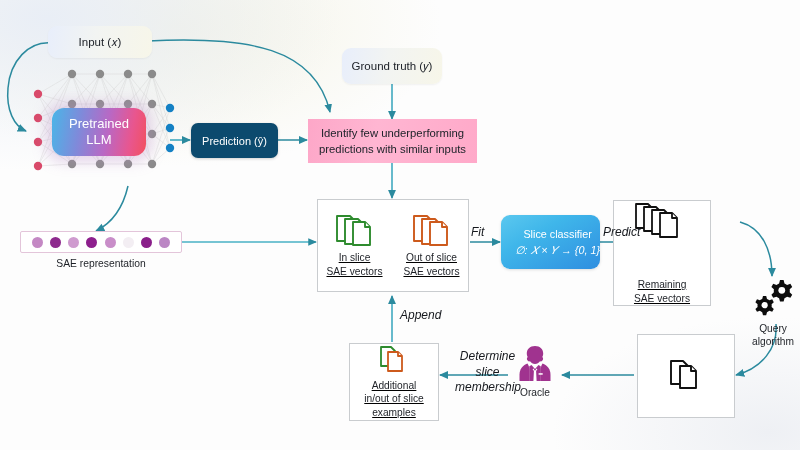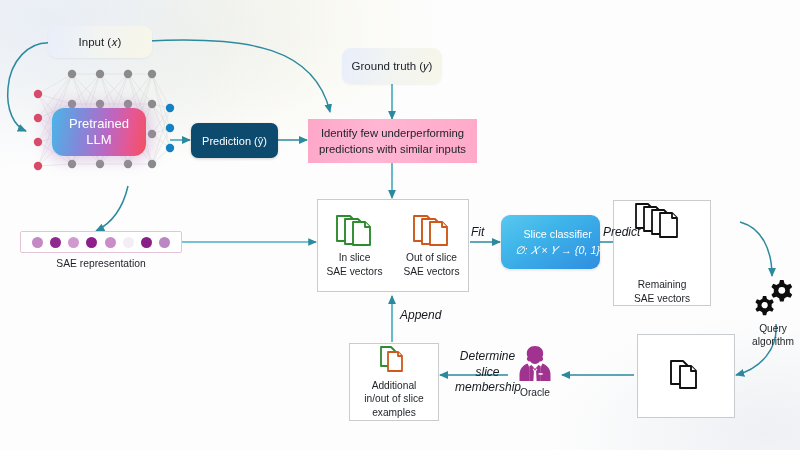--- a/index.html
+++ b/index.html
@@ -49,21 +49,21 @@
     border-radius:9px;
     background: linear-gradient(150deg,#5bc8ef 0%,#3fb6ea 35%,#2f8ee0 100%);
     color:#fff; font-size:10.8px; line-height:1.5;
     display:flex;align-items:center;justify-content:center;text-align:center;
     box-shadow:0 1px 3px rgba(0,0,0,.13);
   }
 
   
   .card {
     background:#fff; border:1px solid #c9cccf;
-    display:flex; flex-direction:column; align-items:center; justify-content:center;
+    display:flex; flex-direction:column; align-items:center; justify-content:center;text-decoration:underline;
   }
   .card .cap { font-size:10.2px; color:#1d2026; text-align:center; line-height:1.32; }
 
   
   .saestrip {
     border:1px solid #e3c5da; background:#fff; border-radius:2px;
     display:flex; align-items:center; justify-content:space-around;
     padding:0 7px;
   }
   .saedot { width:11px; height:11px; border-radius:50%; }

